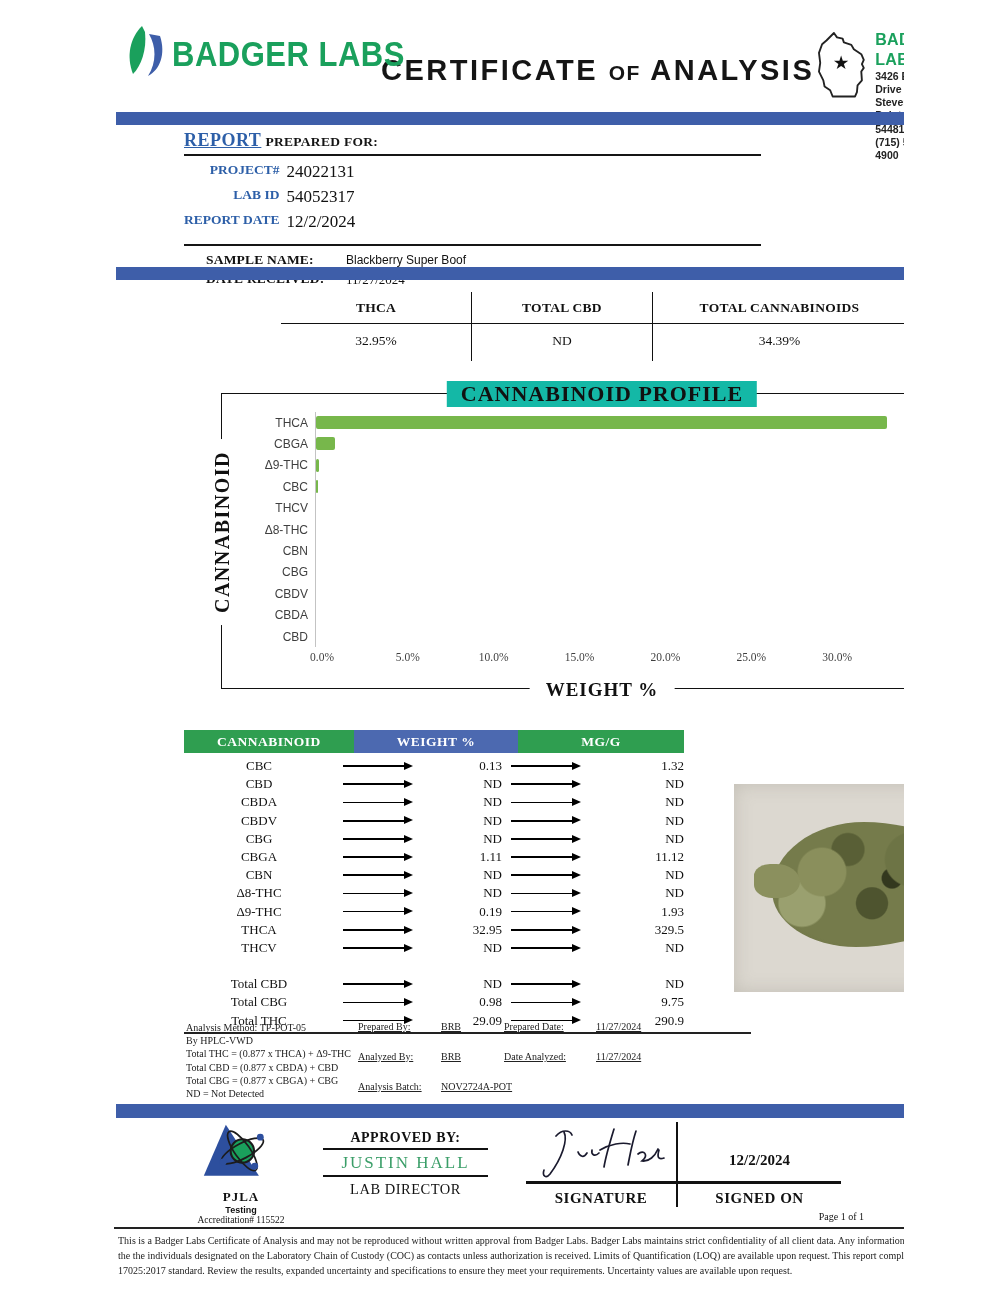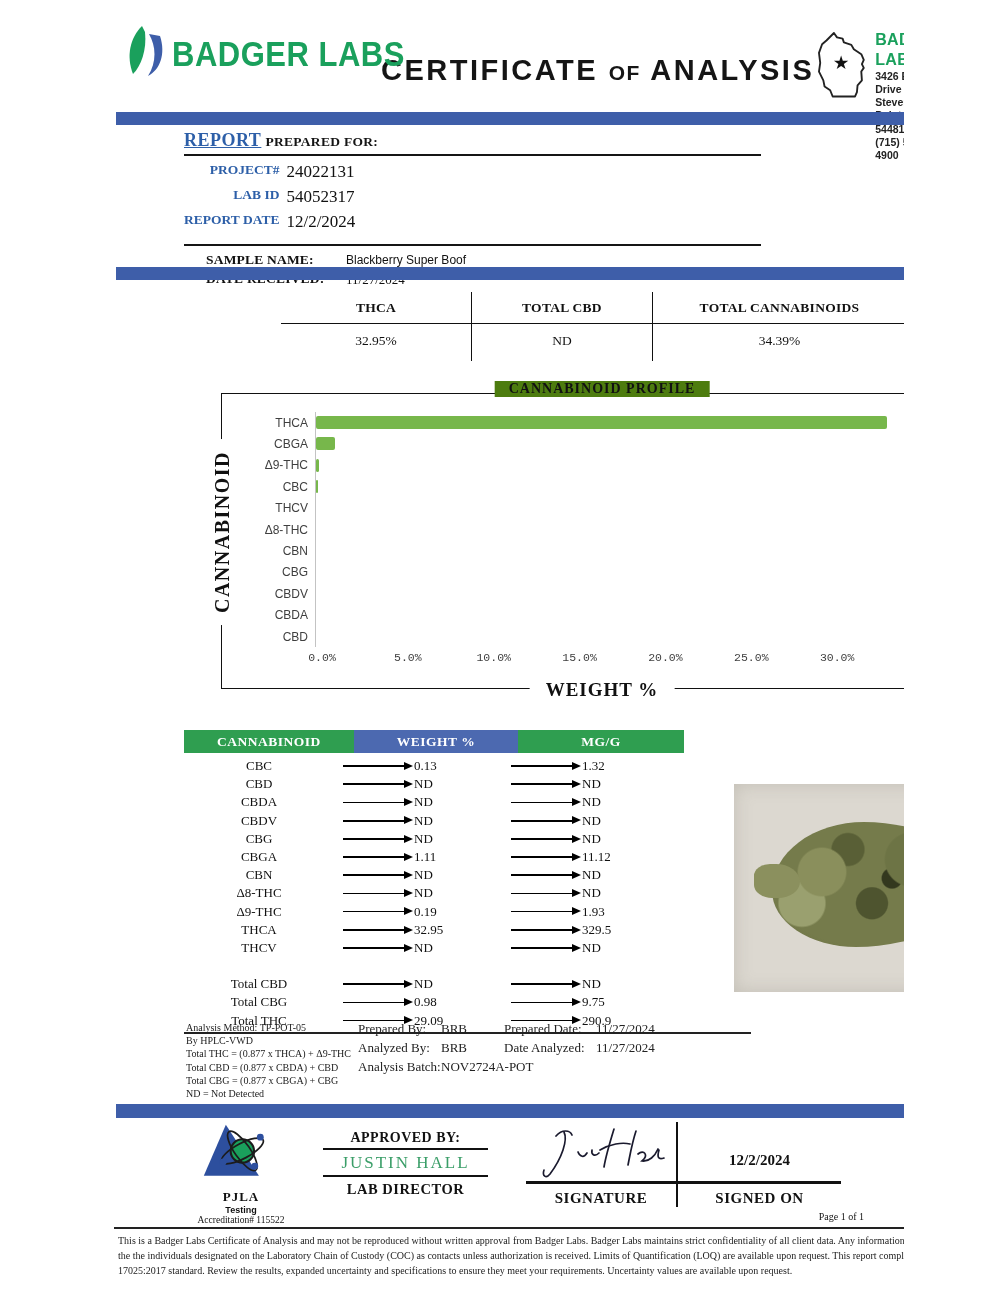--- a/index.html
+++ b/index.html
@@ -38,49 +38,49 @@
   .sample-value-sans { font-family:"Liberation Sans", sans-serif; font-size:12px; padding-top:1px; }
   .sample-value-serif { font-size:13px; padding-top:1px; }
   
   .summary { position:absolute; top:292px; left:185px; width:625px; display:grid; grid-template-columns:190px 182px 253px; }
   .summary-cell { text-align:center; }
   .summary-cell.mid { border-left:1.5px solid #111; border-right:1.5px solid #111; }
   .summary-head { font-weight:bold; font-size:13.5px; letter-spacing:0.3px; padding:8px 4px 7px; border-bottom:1.5px solid #111; }
   .summary-val { font-size:13.5px; padding:9px 4px 12px; }
   
   .chart-box { position:absolute; top:393px; left:125px; width:762px; height:296px; border:1.6px solid #111; }
-  .chart-title { position:absolute; top:-13px; left:50%; transform:translateX(-50%); background:#4d7c0f; padding:0 14px; font-weight:bold; font-size:14px; letter-spacing:1px; white-space:nowrap; }
+  .chart-title { position:absolute; top:-13px; left:50%; transform:translateX(-50%); background:#14b8a6; padding:0 14px; font-weight:bold; font-size:22px; letter-spacing:1px; white-space:nowrap; }
   .chart-ylabel { position:absolute; left:0; top:47%; transform:translate(-50%,-50%) rotate(-90deg); background:#fff; padding:0 12px; font-weight:bold; font-size:20px; letter-spacing:1.5px; white-space:nowrap; }
   .chart-xlabel { position:absolute; bottom:-13px; left:50%; transform:translateX(-50%); background:#fff; padding:0 16px; font-weight:bold; font-size:19px; letter-spacing:1px; white-space:nowrap; }
   .chart-inner { position:absolute; top:18px; left:12px; right:59px; }
   .chart-row { display:flex; align-items:center; height:21.4px; }
   .chart-cat { width:81px; text-align:right; padding-right:7px; font-family:"Liberation Sans", sans-serif; font-size:12px; color:#3f3f3f; }
   .chart-track { flex:1; position:relative; height:100%; border-left:1.5px solid #c3c3c3; }
   .chart-bar { position:absolute; left:0; top:4px; height:13px; background:#77b74b; border-radius:2px; }
   .chart-ticks { position:relative; margin-left:88px; height:20px; margin-top:4px; }
-  .chart-tick { position:absolute; transform:translateX(-50%); font-family:Liberation Mono, monospace; font-size:11.5px; color:#3f3f3f; white-space:nowrap; }
+  .chart-tick { position:absolute; transform:translateX(-50%); font-family:Liberation Serif, serif; font-size:11.5px; color:#3f3f3f; white-space:nowrap; }
   
   .ctable { position:absolute; top:730px; left:88px; width:500px; }
   .ctable-head { display:grid; grid-template-columns:170px 164px 166px; height:23px; }
   .ctable-head div { color:#fff; font-weight:bold; font-size:13.5px; letter-spacing:0.5px; text-align:center; line-height:23px; }
   .hd-green { background:#2f9e50; }
   .hd-blue { background:#4c69b0; }
   .ctable-body { margin-top:4px; }
   .crow { display:grid; grid-template-columns:150px 80px 88px 80px 102px; align-items:center; height:18.2px; font-size:13px; }
   .crow .cname { text-align:center; }
-  .crow .cval { text-align:left; }
+  .crow .cval { text-align:right; }
   .arrow { position:relative; display:block; width:62px; height:1.7px; background:#000; margin:0 auto; }
   .arrow::after { content:""; position:absolute; right:-8px; top:-3.4px; border-left:9px solid #000; border-top:4.3px solid transparent; border-bottom:4.3px solid transparent; }
   .totals-gap { height:18px; }
   .ctable-rule { margin-top:2px; width:567px; border-top:2px solid #222; }
   
   .footnotes { position:absolute; top:1021px; left:90px; width:575px; display:flex; font-size:10px; color:#222; }
   .fn-left { width:172px; line-height:1.32; }
   .fn-right { flex:1; }
-  .fn-grid { display:grid; grid-template-columns:83px 63px 92px 80px; row-gap:3px; font-size:13px; }
+  .fn-grid { display:grid; grid-template-columns:83px 63px 92px 80px; row-gap:19px; font-size:10px;text-decoration:underline; }
   .fn-batch { grid-column:2 / span 3; }
   
   .photo { position:absolute; top:784px; left:638px; width:282px; height:208px; background:#dcd8d0; box-shadow:inset 0 0 18px rgba(120,115,105,0.25); overflow:hidden; }
   .bud { position:absolute; left:38px; top:38px; width:200px; height:125px;
     border-radius:46% 54% 58% 42% / 55% 48% 52% 45%;
     background:
       radial-gradient(circle at 25% 40%, #8a8f5c 0 14%, transparent 15%),
       radial-gradient(circle at 70% 30%, #6d7445 0 16%, transparent 17%),
       radial-gradient(circle at 50% 65%, #4e542f 0 12%, transparent 13%),
       radial-gradient(circle at 82% 60%, #7c8152 0 14%, transparent 15%),
@@ -94,21 +94,21 @@
   .bud::after { content:""; position:absolute; right:-14px; top:50px; width:40px; height:30px; background:#7d8352; border-radius:60% 40% 45% 55%; }
   
   .sig-area { position:absolute; top:1122px; left:85px; width:840px; height:102px; }
   .pjla { position:absolute; left:0; top:0; width:120px; text-align:center; }
   .pjla-name { font-weight:bold; font-size:13px; letter-spacing:1px; margin-top:1px; }
   .pjla-sub { font-family:"Liberation Sans", sans-serif; font-weight:bold; font-size:9px; }
   .pjla-accred { font-size:9.5px; }
   .approved { position:absolute; left:142px; top:8px; width:165px; text-align:center; }
   .approved-label { font-weight:bold; font-size:14px; letter-spacing:0.5px; border-bottom:2px solid #111; padding-bottom:2px; }
   .approver-name { color:#3a9e68; font-size:17px; letter-spacing:2px; padding:3px 0 2px; border-bottom:2.5px solid #111; }
-  .approver-title { font-size:14.5px; letter-spacing:0.5px; padding-top:4px;font-weight:bold; }
+  .approver-title { font-size:14.5px; letter-spacing:0.5px; padding-top:4px; }
   .sig-block { position:absolute; left:345px; top:0; display:flex; }
   .sig-cell { width:150px; }
   .sig-cell.right { width:165px; border-left:2.5px solid #111; }
   .sig-top { height:62px; border-bottom:3px solid #111; position:relative; }
   .sig-scribble { position:absolute; left:12px; top:2px; }
   .signed-date { text-align:center; font-weight:bold; font-size:15px; padding-top:30px; }
   .sig-label { text-align:center; font-weight:bold; font-size:15px; letter-spacing:0.5px; padding-top:6px; }
   .page-label { position:absolute; top:1211px; right:40px; font-size:10px; }
   
   .bottom-rule { position:absolute; top:1227px; left:18px; width:964px; border-top:2px solid #222; }

